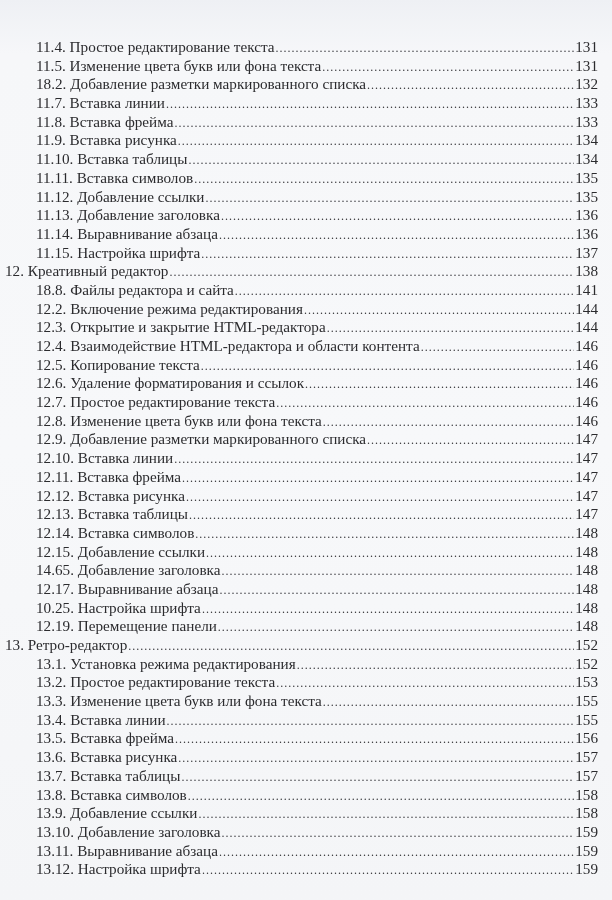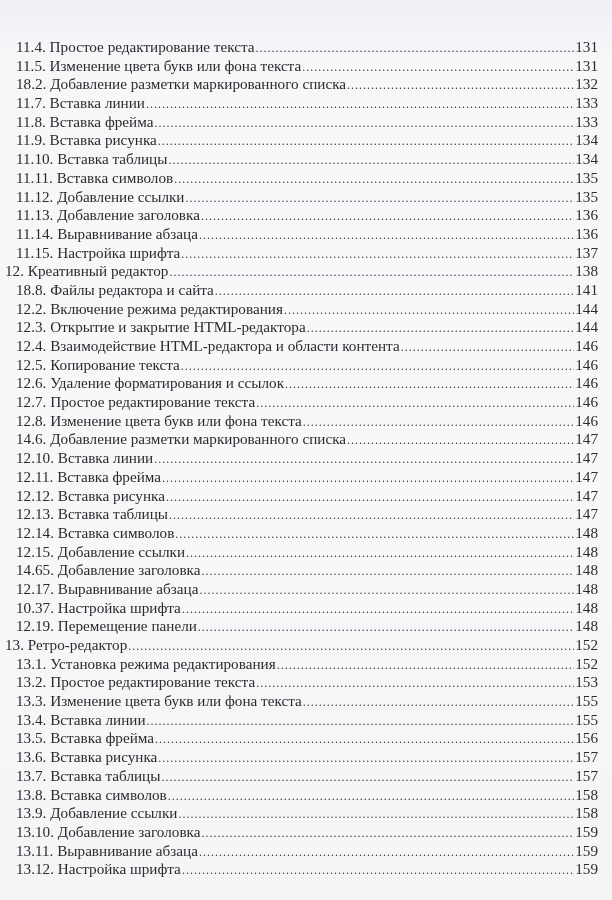--- a/index.html
+++ b/index.html
@@ -19,21 +19,21 @@
       position: relative;
       height: 18.7px;
       line-height: 18.7px;
       font-size: 15.2px;
       display: flex;
       align-items: baseline;
       padding-right: 14px;
       white-space: nowrap;
     }
     .row.chapter { padding-left: 5px; }
-    .row.section { padding-left: 16px; }
+    .row.section { padding-left: 36px; }
     .row .title { flex: 0 0 auto; }
     .row .dots {
       flex: 1 1 auto;
       overflow: hidden;
       margin: 0 1px;
       letter-spacing: 1px;
       color: #3a3a3e;
       font-size: 12px;
     }
     .row .dots::before {
@@ -144,21 +144,21 @@
       <span class="title">12.7. Простое редактирование текста</span>
       <span class="dots"></span>
       <span class="page">146</span>
     </div>
     <div class="row section">
       <span class="title">12.8. Изменение цвета букв или фона текста</span>
       <span class="dots"></span>
       <span class="page">146</span>
     </div>
     <div class="row section">
-      <span class="title">14.6. Добавление разметки маркированного списка</span>
+      <span class="title">12.9. Добавление разметки маркированного списка</span>
       <span class="dots"></span>
       <span class="page">147</span>
     </div>
     <div class="row section">
       <span class="title">12.10. Вставка линии</span>
       <span class="dots"></span>
       <span class="page">147</span>
     </div>
     <div class="row section">
       <span class="title">12.11. Вставка фрейма</span>
@@ -189,21 +189,21 @@
       <span class="title">14.65. Добавление заголовка</span>
       <span class="dots"></span>
       <span class="page">148</span>
     </div>
     <div class="row section">
       <span class="title">12.17. Выравнивание абзаца</span>
       <span class="dots"></span>
       <span class="page">148</span>
     </div>
     <div class="row section">
-      <span class="title">10.37. Настройка шрифта</span>
+      <span class="title">10.25. Настройка шрифта</span>
       <span class="dots"></span>
       <span class="page">148</span>
     </div>
     <div class="row section">
       <span class="title">12.19. Перемещение панели</span>
       <span class="dots"></span>
       <span class="page">148</span>
     </div>
     <div class="row chapter">
       <span class="title">13. Ретро-редактор</span>

